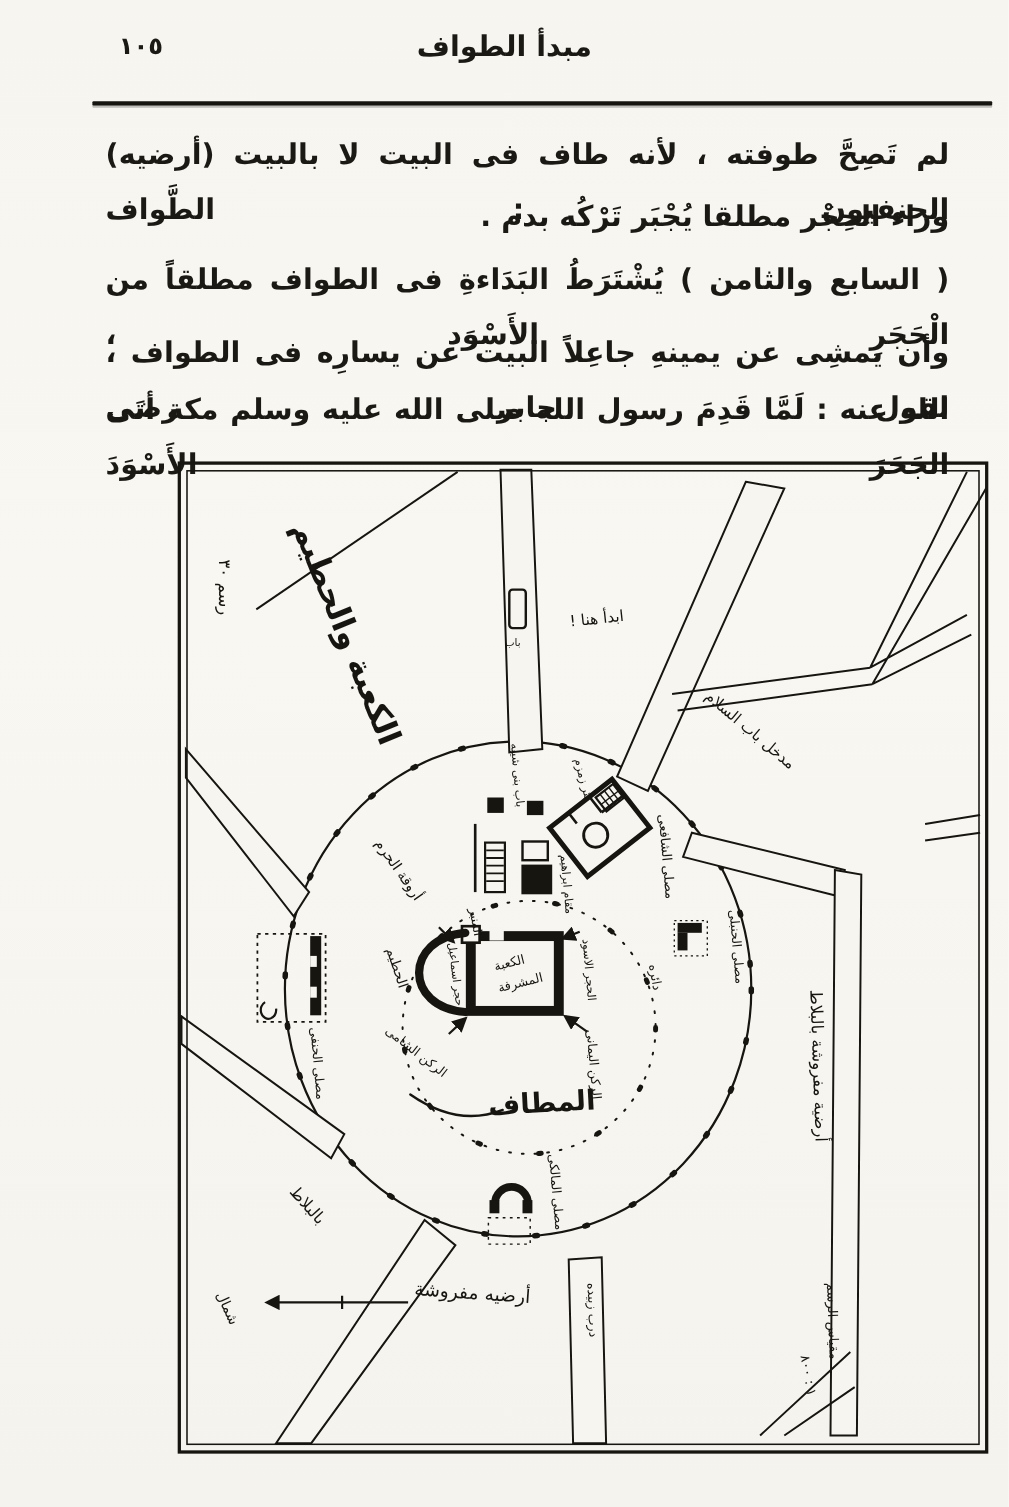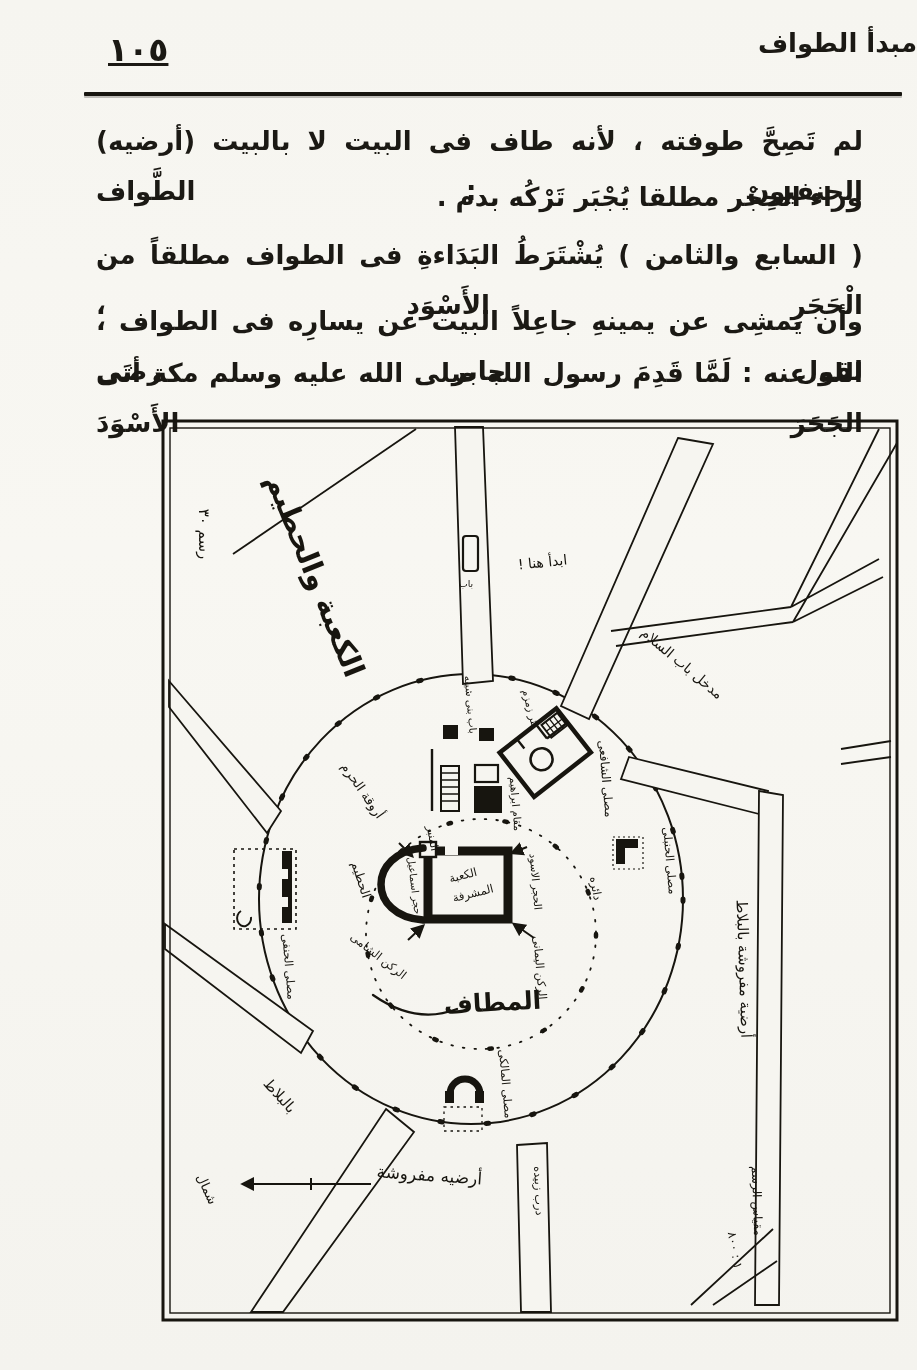--- a/index.html
+++ b/index.html
@@ -1,22 +1,22 @@
 <!DOCTYPE html>
 <html lang="ar" dir="rtl"><head>
 <meta charset="utf-8">
 <style>
   html,body{margin:0;padding:0;}
   body{
     width:917px;height:1370px;position:relative;overflow:hidden;
     background:linear-gradient(180deg,#f6f5f0 0%,#f8f7f2 40%,#f4f3ee 100%);
     font-family:"DejaVu Sans",sans-serif;color:#1b1914;
   }
-  .hdr-num{position:absolute;top:30px;left:108px;font-size:33px;font-weight:700;direction:rtl;text-decoration:underline;}
-  .hdr-title{position:absolute;top:28px;left:0;right:0;font-size:26px;font-weight:700;direction:rtl;}
+  .hdr-num{position:absolute;top:30px;left:108px;font-size:22px;font-weight:700;direction:rtl;}
+  .hdr-title{position:absolute;top:28px;left:0;right:0;text-align:center;font-size:26px;font-weight:700;direction:rtl;}
   .hdr-rule{position:absolute;top:92px;left:84px;width:818px;height:4px;background:#17150f;border-radius:1px;box-shadow:0 2px 0 rgba(23,21,15,.25);}
   .bodyline{
     position:absolute;right:54px;left:96px;direction:rtl;
     font-size:26px;font-weight:600;line-height:50px;white-space:nowrap;
   }
   .just{white-space:normal;text-align:justify;text-align-last:justify;}
   .map-wrap{position:absolute;left:161px;top:419px;width:738px;height:903px;}
   svg text{fill:#17150f;}
   .hand{font-weight:500;}
 </style>

